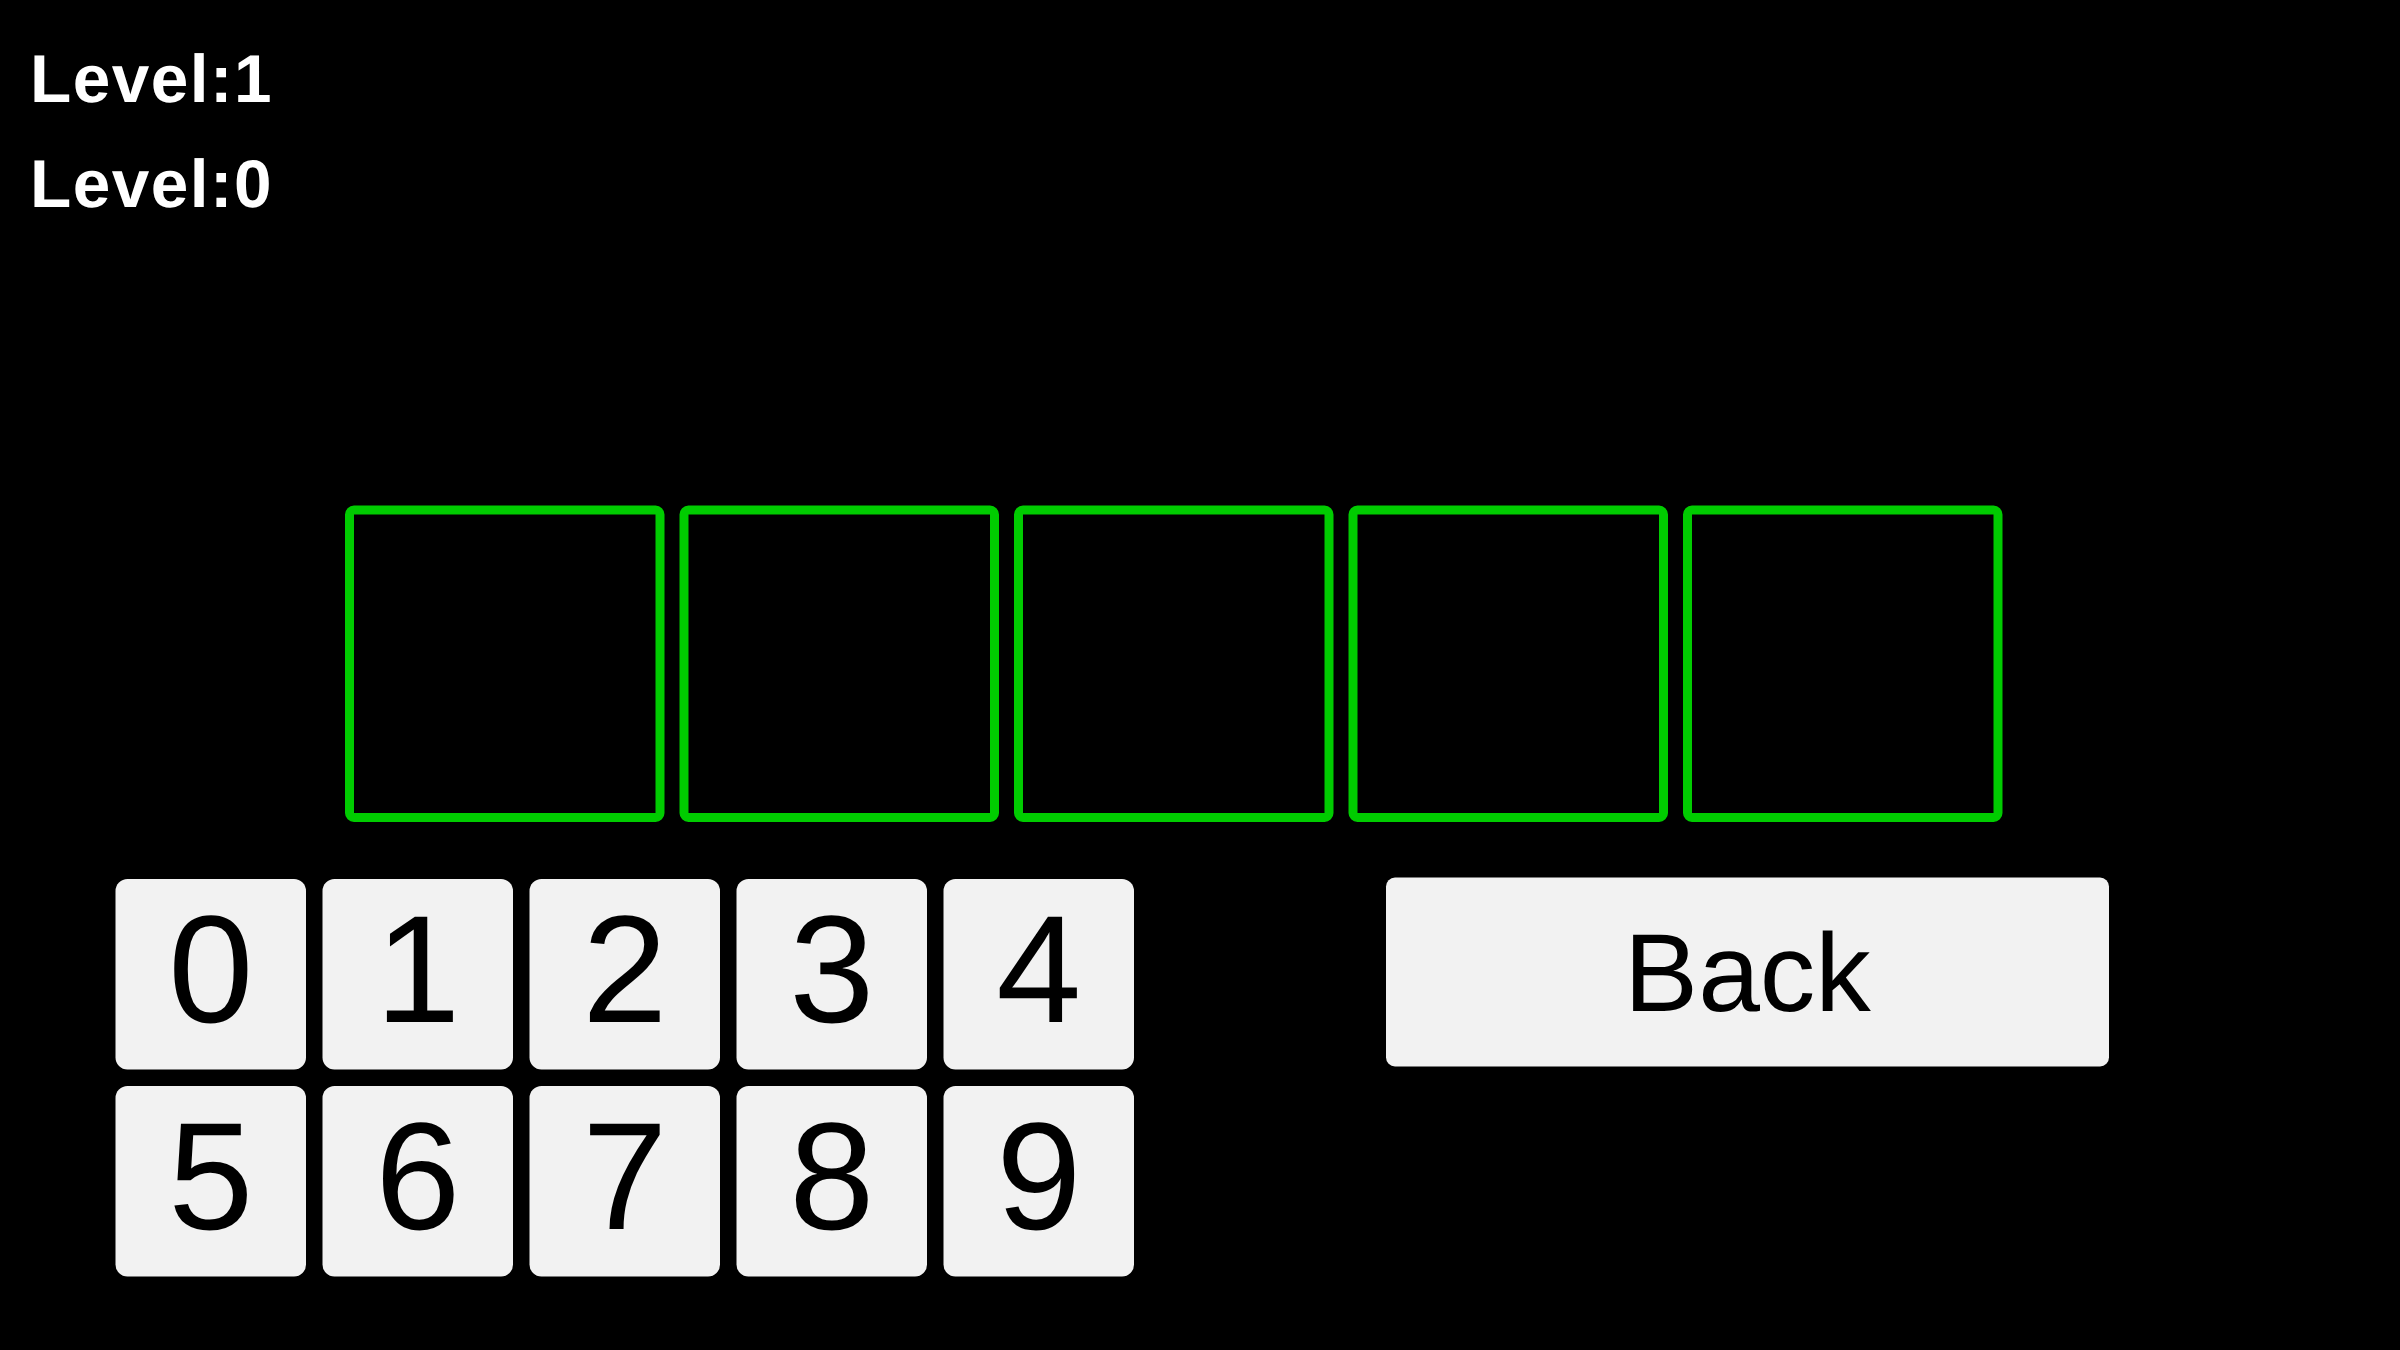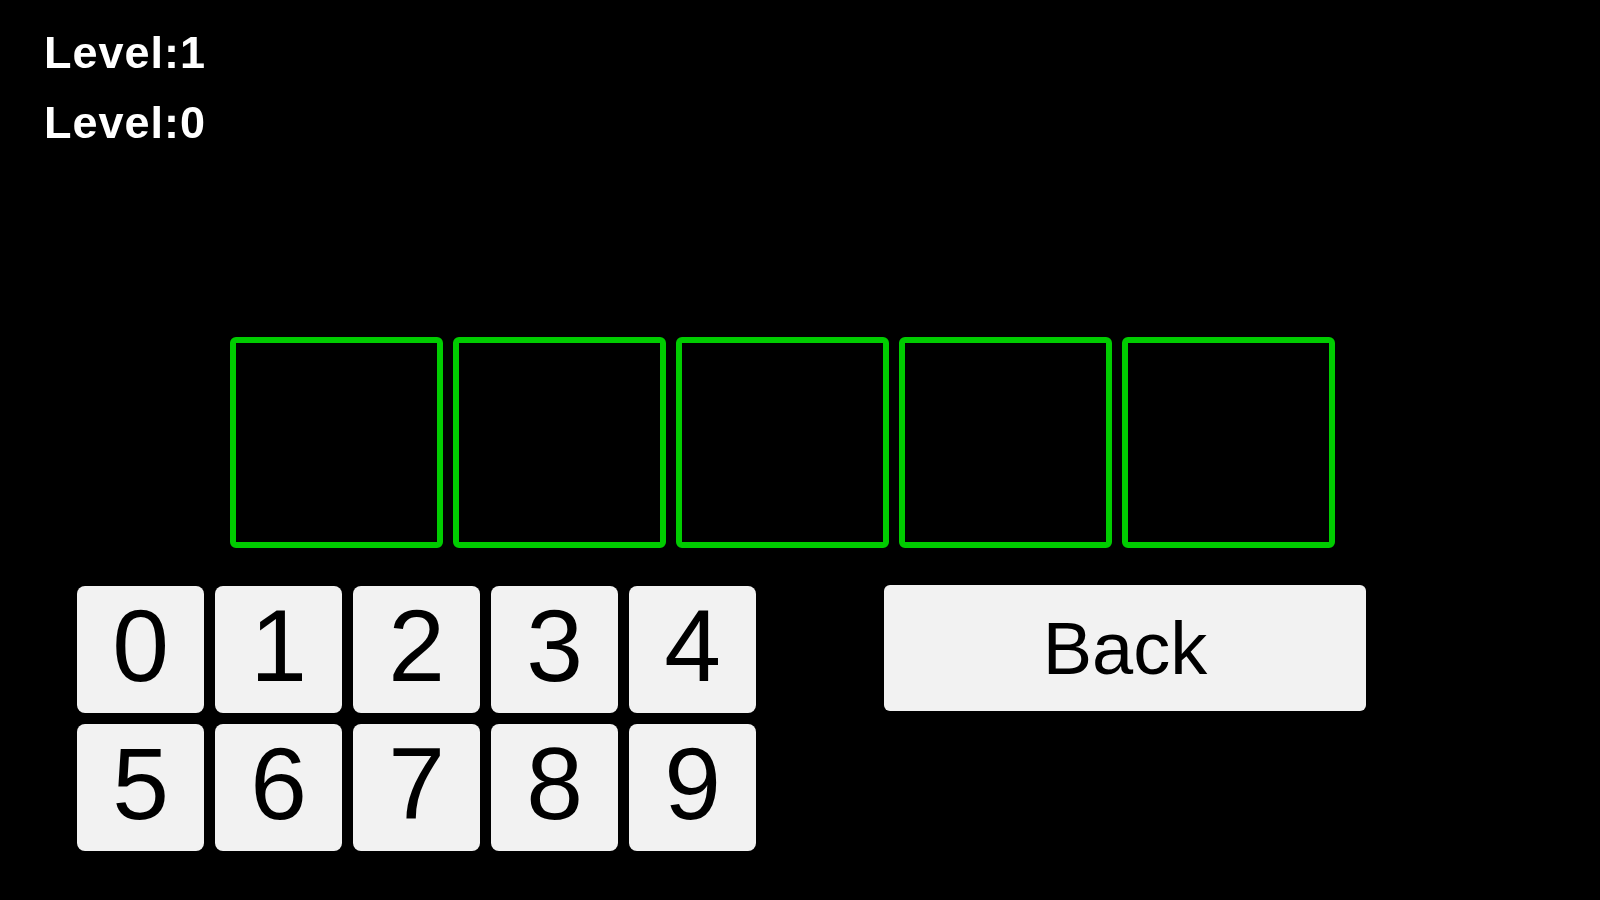--- a/index.html
+++ b/index.html
@@ -20,21 +20,21 @@
   .hud {
     position: absolute;
     left: 20px;
     top: 18px;
     color: #ffffff;
     font-weight: 700;
     font-size: 45px;
     line-height: 1.55;
     letter-spacing: 1px;
   }
-  .hud-line { white-space: nowrap; margin-left: 24px; }
+  .hud-line { white-space: nowrap; }
 
   
   .slot-row {
     position: absolute;
     left: 230px;
     top: 337px;
     display: flex;
     gap: 10px;
   }
   .slot {
@@ -76,21 +76,21 @@
     display: flex;
     align-items: center;
     justify-content: center;
     padding: 0 0 8px 0;
     cursor: pointer;
   }
 
   
   .back-btn {
     position: absolute;
-    left: 884px;
+    left: 924px;
     top: 585px;
     width: 482px;
     height: 126px;
     box-sizing: border-box;
     background: #F2F2F2;
     border: none;
     border-radius: 6px;
     color: #000000;
     font-family: "Liberation Sans", "DejaVu Sans", sans-serif;
     font-size: 74px;

